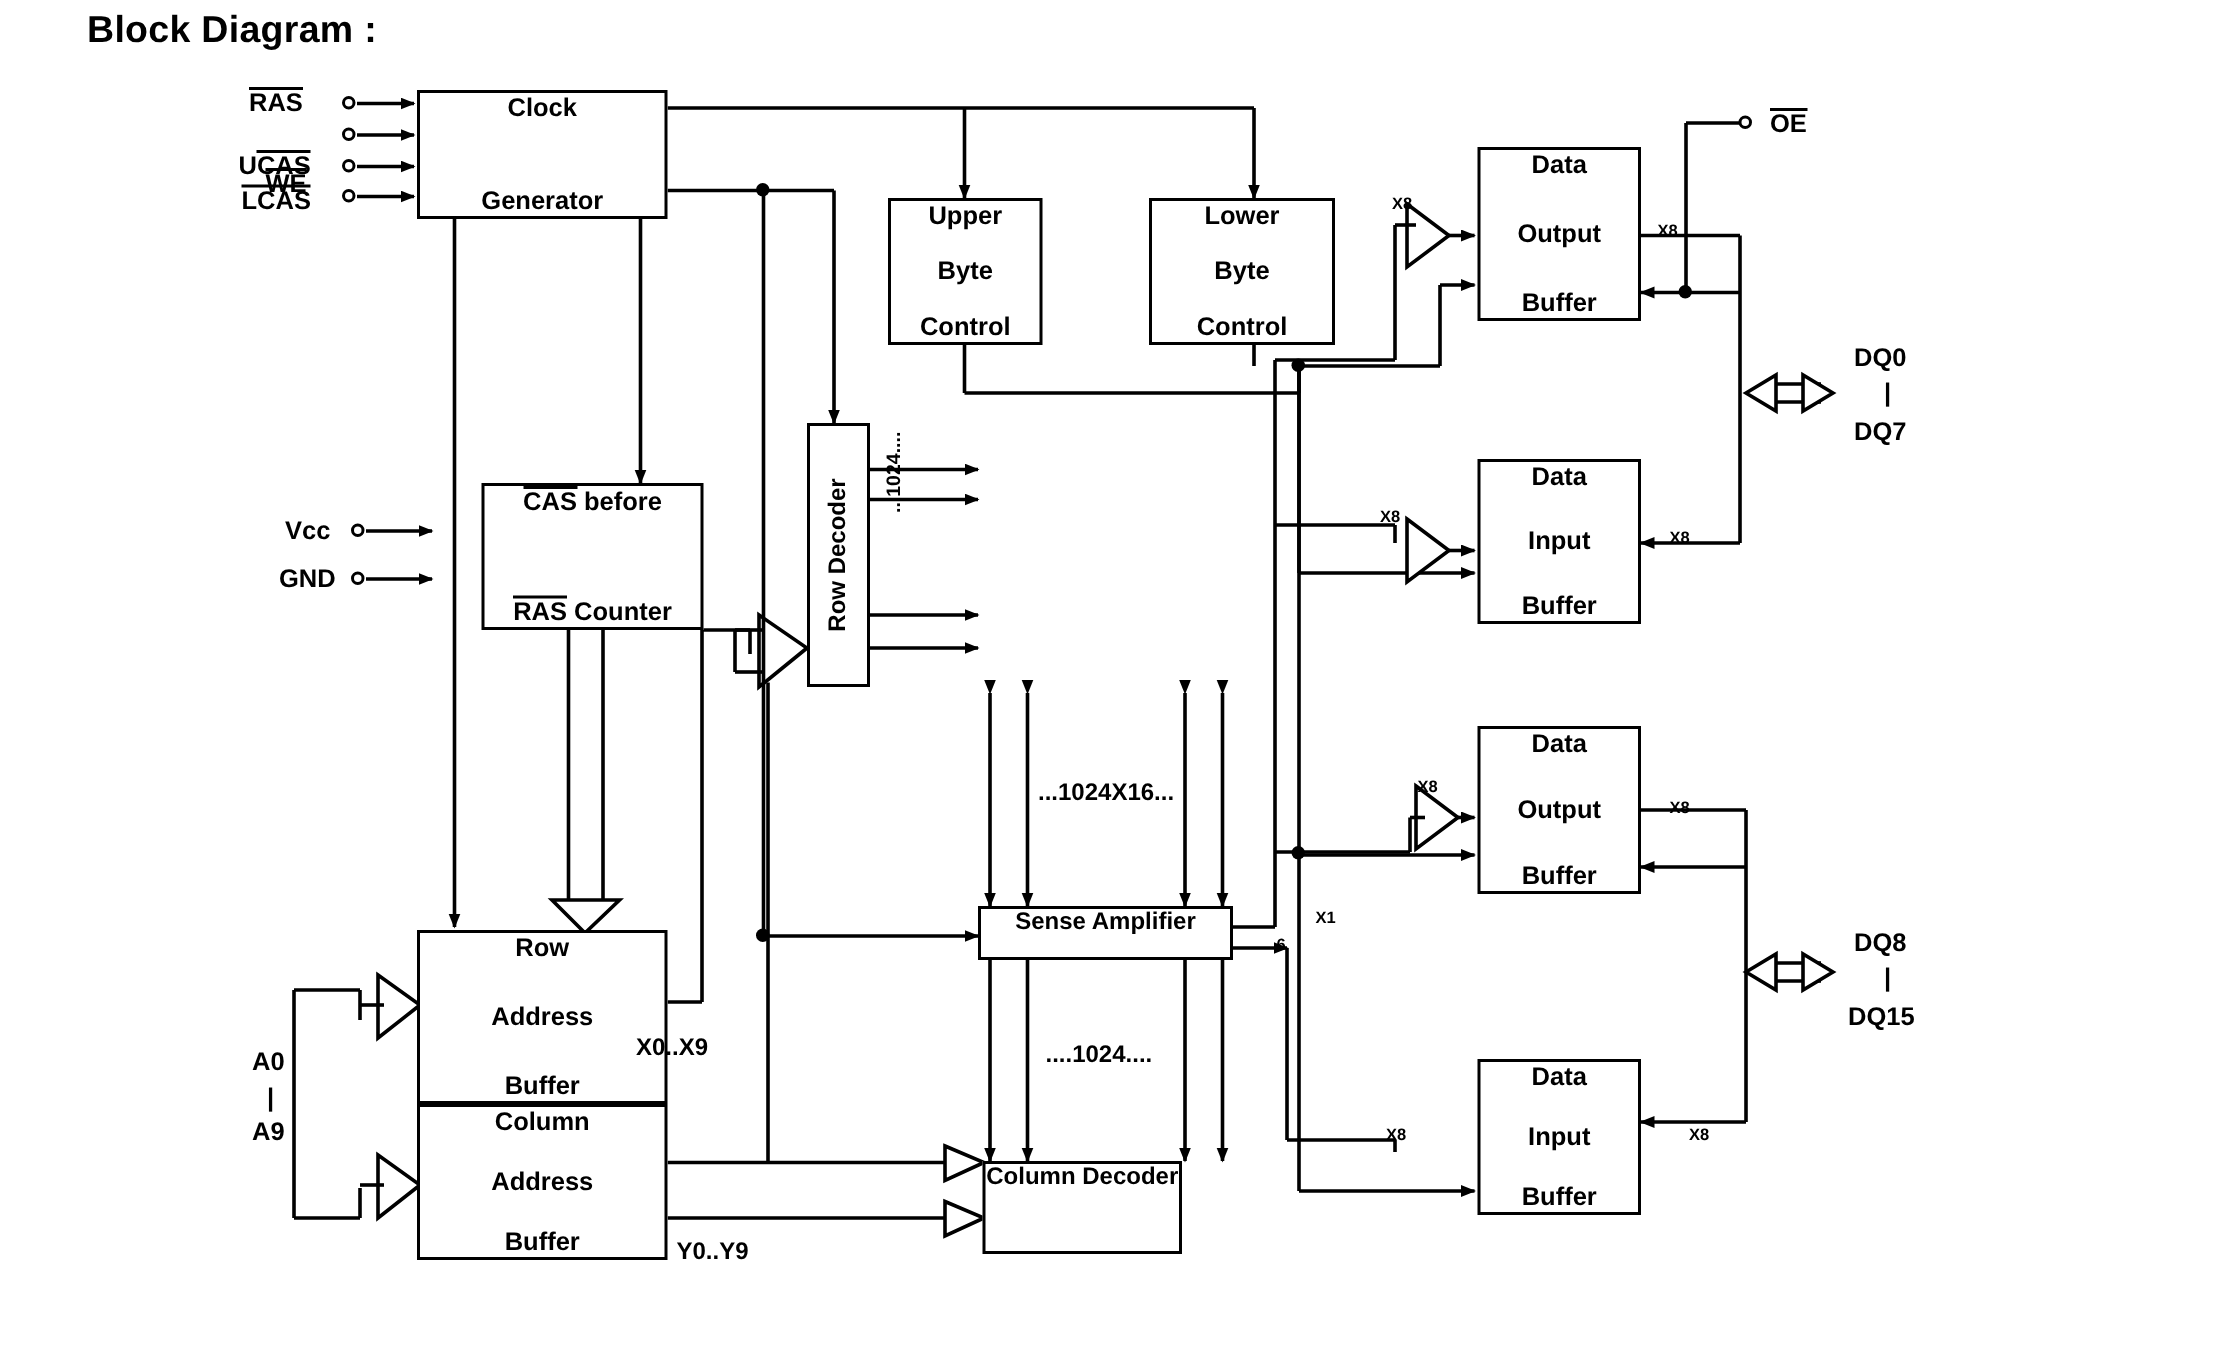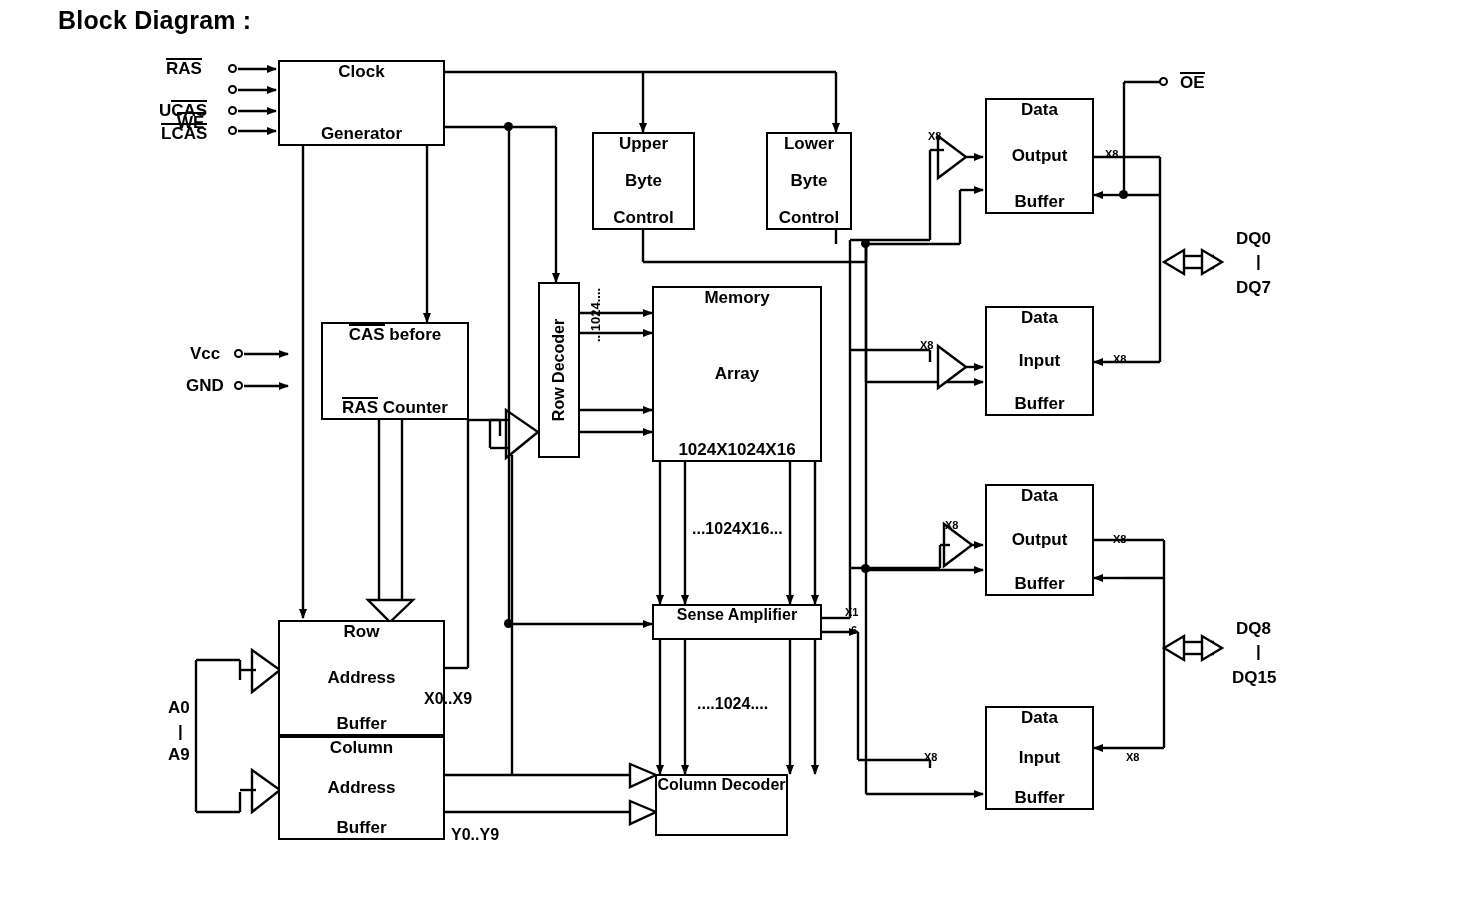--- a/index.html
+++ b/index.html
@@ -293,40 +293,35 @@
     <span class="ln">Clock</span>
     <span class="ln">Generator</span>
   </div>
 
   <div class="box" style="left:592px;top:132px;width:103px;height:98px;">
     <span class="ln">Upper</span>
     <span class="ln">Byte</span>
     <span class="ln">Control</span>
   </div>
 
-  <div class="box" style="left:766px;top:132px;width:86px;height:98px;">
+  <div class="box" style="left:766px;top:132px;width:124px;height:98px;">
     <span class="ln">Lower</span>
     <span class="ln">Byte</span>
     <span class="ln">Control</span>
   </div>
 
   <div class="box" style="left:321px;top:322px;width:148px;height:98px;">
     <span class="ln"><span class="ovr">CAS</span><span> before</span></span>
     <span class="ln"><span class="ovr">RAS</span><span> Counter</span></span>
   </div>
 
   <div class="vert" style="left:538px;top:282px;width:42px;height:176px;">
     <span class="rot">Row Decoder</span>
   </div>
 
-  <div class="box" style="left:652px;top:286px;width:170px;height:176px;">
-    <span class="ln">Memory</span>
-    <span class="ln">Array</span>
-    <span class="ln">1024X1024X16</span>
-  </div>
 
   <div class="box" style="left:652px;top:604px;width:170px;height:36px;font-size:16px;">
     <span class="ln">Sense Amplifier</span>
   </div>
 
   <div class="box" style="left:655px;top:774px;width:133px;height:62px;font-size:16px;">
     <span class="ln">Column Decoder</span>
   </div>
 
   <div class="box" style="left:278px;top:620px;width:167px;height:116px;">
@@ -363,21 +358,21 @@
     <span class="ln">Data</span>
     <span class="ln">Input</span>
     <span class="ln">Buffer</span>
   </div>
 
   <div class="lbl sm" style="left:588px;top:342px;transform:rotate(-90deg);transform-origin:left top;">...1024....</div>
   <div class="lbl" style="left:692px;top:520px;font-size:16px;">...1024X16...</div>
   <div class="lbl" style="left:697px;top:695px;font-size:16px;">....1024....</div>
   <div class="lbl" style="left:424px;top:690px;font-size:16px;">X0..X9</div>
   <div class="lbl" style="left:451px;top:826px;font-size:16px;">Y0..Y9</div>
-  <div class="lbl xs" style="left:845px;top:606px;">X1</div>
+  <div class="lbl xs" style="left:877px;top:606px;">X1</div>
   <div class="lbl xs" style="left:851px;top:624px;">6</div>
 
   <div class="lbl xs" style="left:928px;top:130px;">X8</div>
   <div class="lbl xs" style="left:1105px;top:148px;">X8</div>
   <div class="lbl xs" style="left:920px;top:339px;">X8</div>
   <div class="lbl xs" style="left:1113px;top:353px;">X8</div>
   <div class="lbl xs" style="left:945px;top:519px;">X8</div>
   <div class="lbl xs" style="left:1113px;top:533px;">X8</div>
   <div class="lbl xs" style="left:924px;top:751px;">X8</div>
   <div class="lbl xs" style="left:1126px;top:751px;">X8</div>

